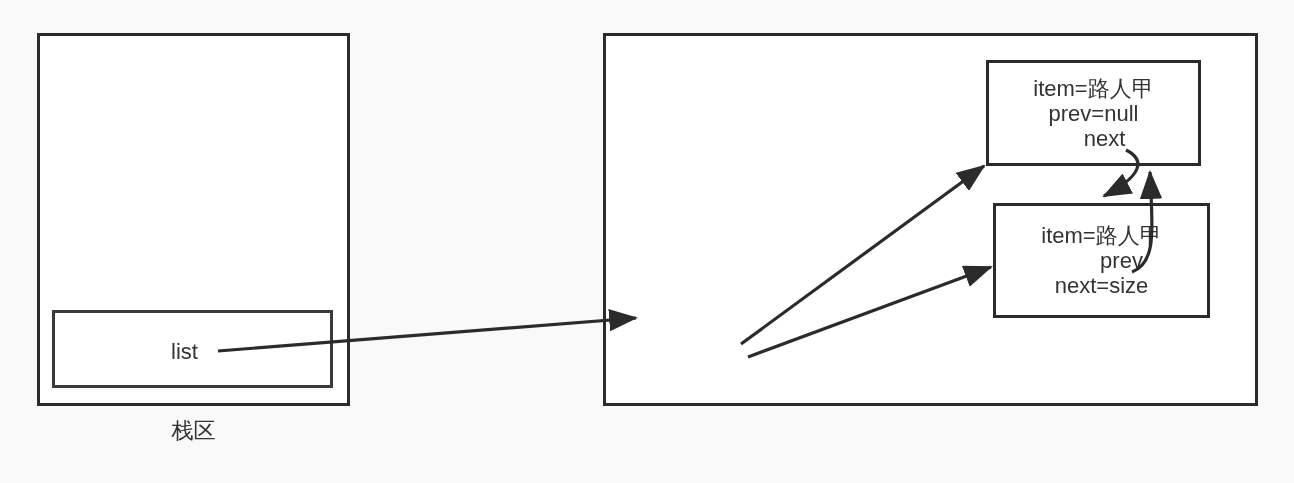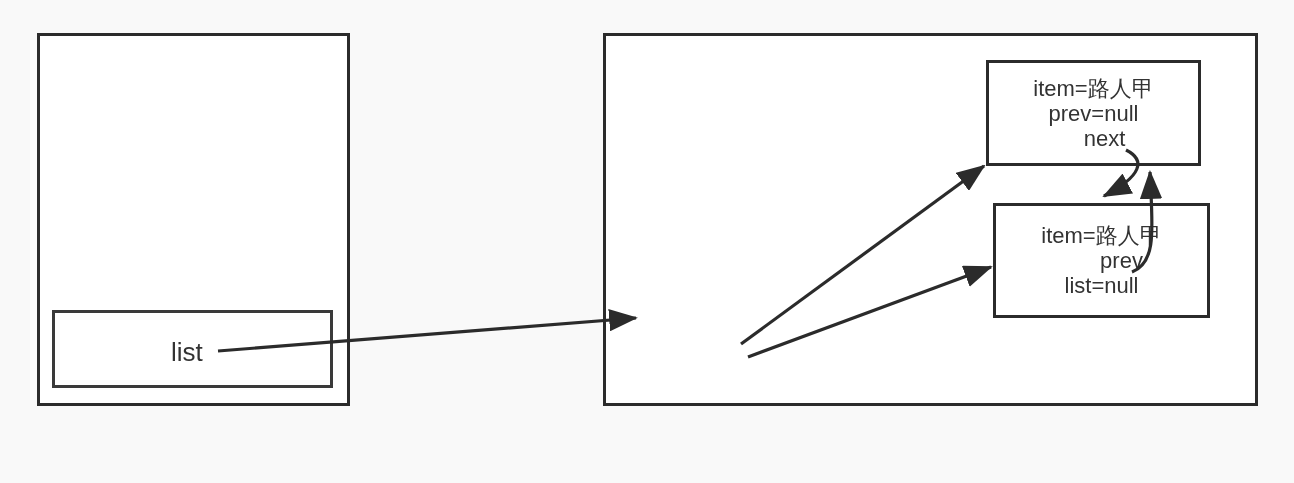--- a/index.html
+++ b/index.html
@@ -52,21 +52,21 @@
   .node-line {
     font-size: 22px;
     line-height: 25px;
     color: #333333;
     white-space: nowrap;
   }
   .node-line.ind-1 { padding-left: 22px; }
   .node-line.ind-2 { padding-left: 40px; text-align: right; }
   .var-label {
     position: absolute;
-    font-size: 26px;
+    font-size: 22px;
     line-height: 24px;
     color: #333333;
     white-space: nowrap;
   }
   .region-caption {
     position: absolute;
     font-size: 22px;
     line-height: 26px;
     color: #333333;
     text-align: center;
@@ -92,35 +92,36 @@
 <body>
 
 <div id="diagram-root">
 
   <div class="region-box" id="stack-region"></div>
 
   <div class="inner-box" id="list-slot"></div>
 
   <div class="var-label" id="list-var">list</div>
 
+  <div class="region-caption" id="stack-caption">栈区</div>
 
   <div class="region-box" id="heap-region"></div>
 
 
 
   <div class="node-box" id="node1-box">
     <div class="node-line">item=路人甲</div>
     <div class="node-line">prev=null</div>
     <div class="node-line ind-1">next</div>
   </div>
 
   <div class="node-box" id="node2-box">
     <div class="node-line">item=路人甲</div>
     <div class="node-line ind-2">prev</div>
-    <div class="node-line">list=null</div>
+    <div class="node-line">next=size</div>
   </div>
 
   <svg class="svg-layer" viewBox="0 0 1294 483">
     <defs>
       <marker id="arrowhead" markerWidth="9" markerHeight="7" refX="8.4" refY="3.5" orient="auto" markerUnits="strokeWidth">
         <polygon points="0 0, 9 3.5, 0 7" fill="#2b2b2b"></polygon>
       </marker>
     </defs>
 
     <line x1="218" y1="351" x2="636" y2="318" stroke="#2b2b2b" stroke-width="3.2" marker-end="url(#arrowhead)"></line>

